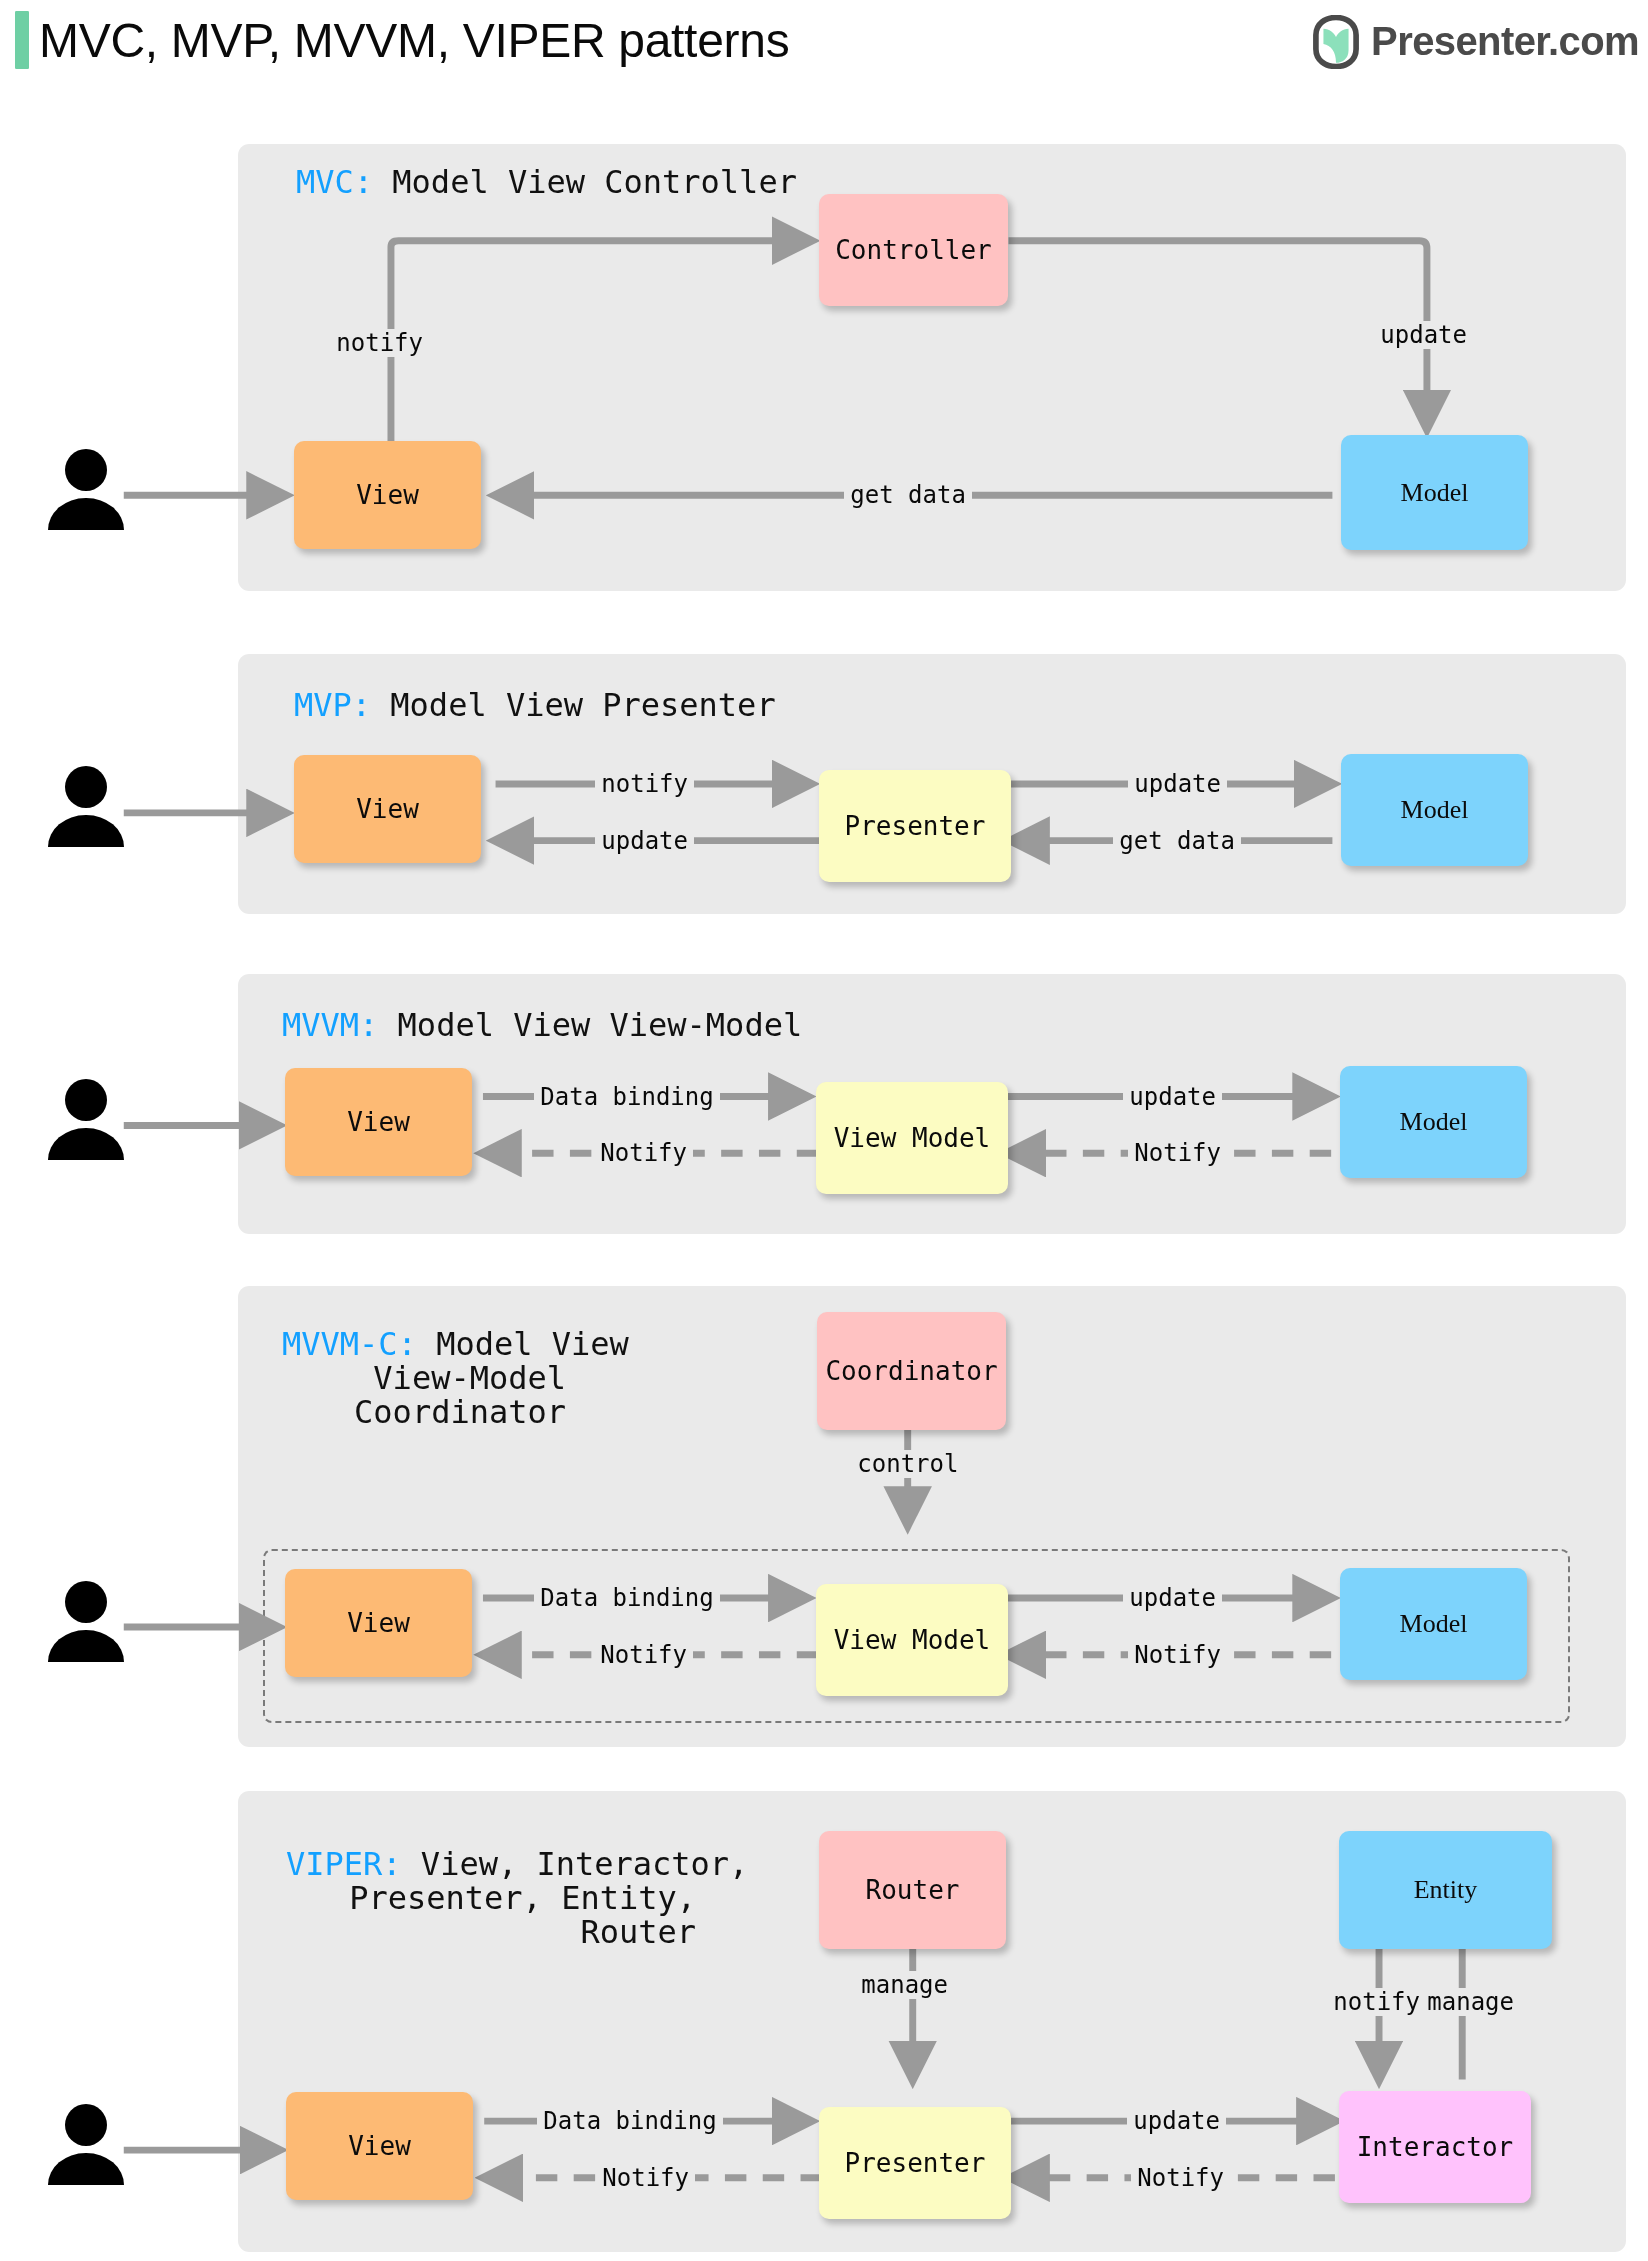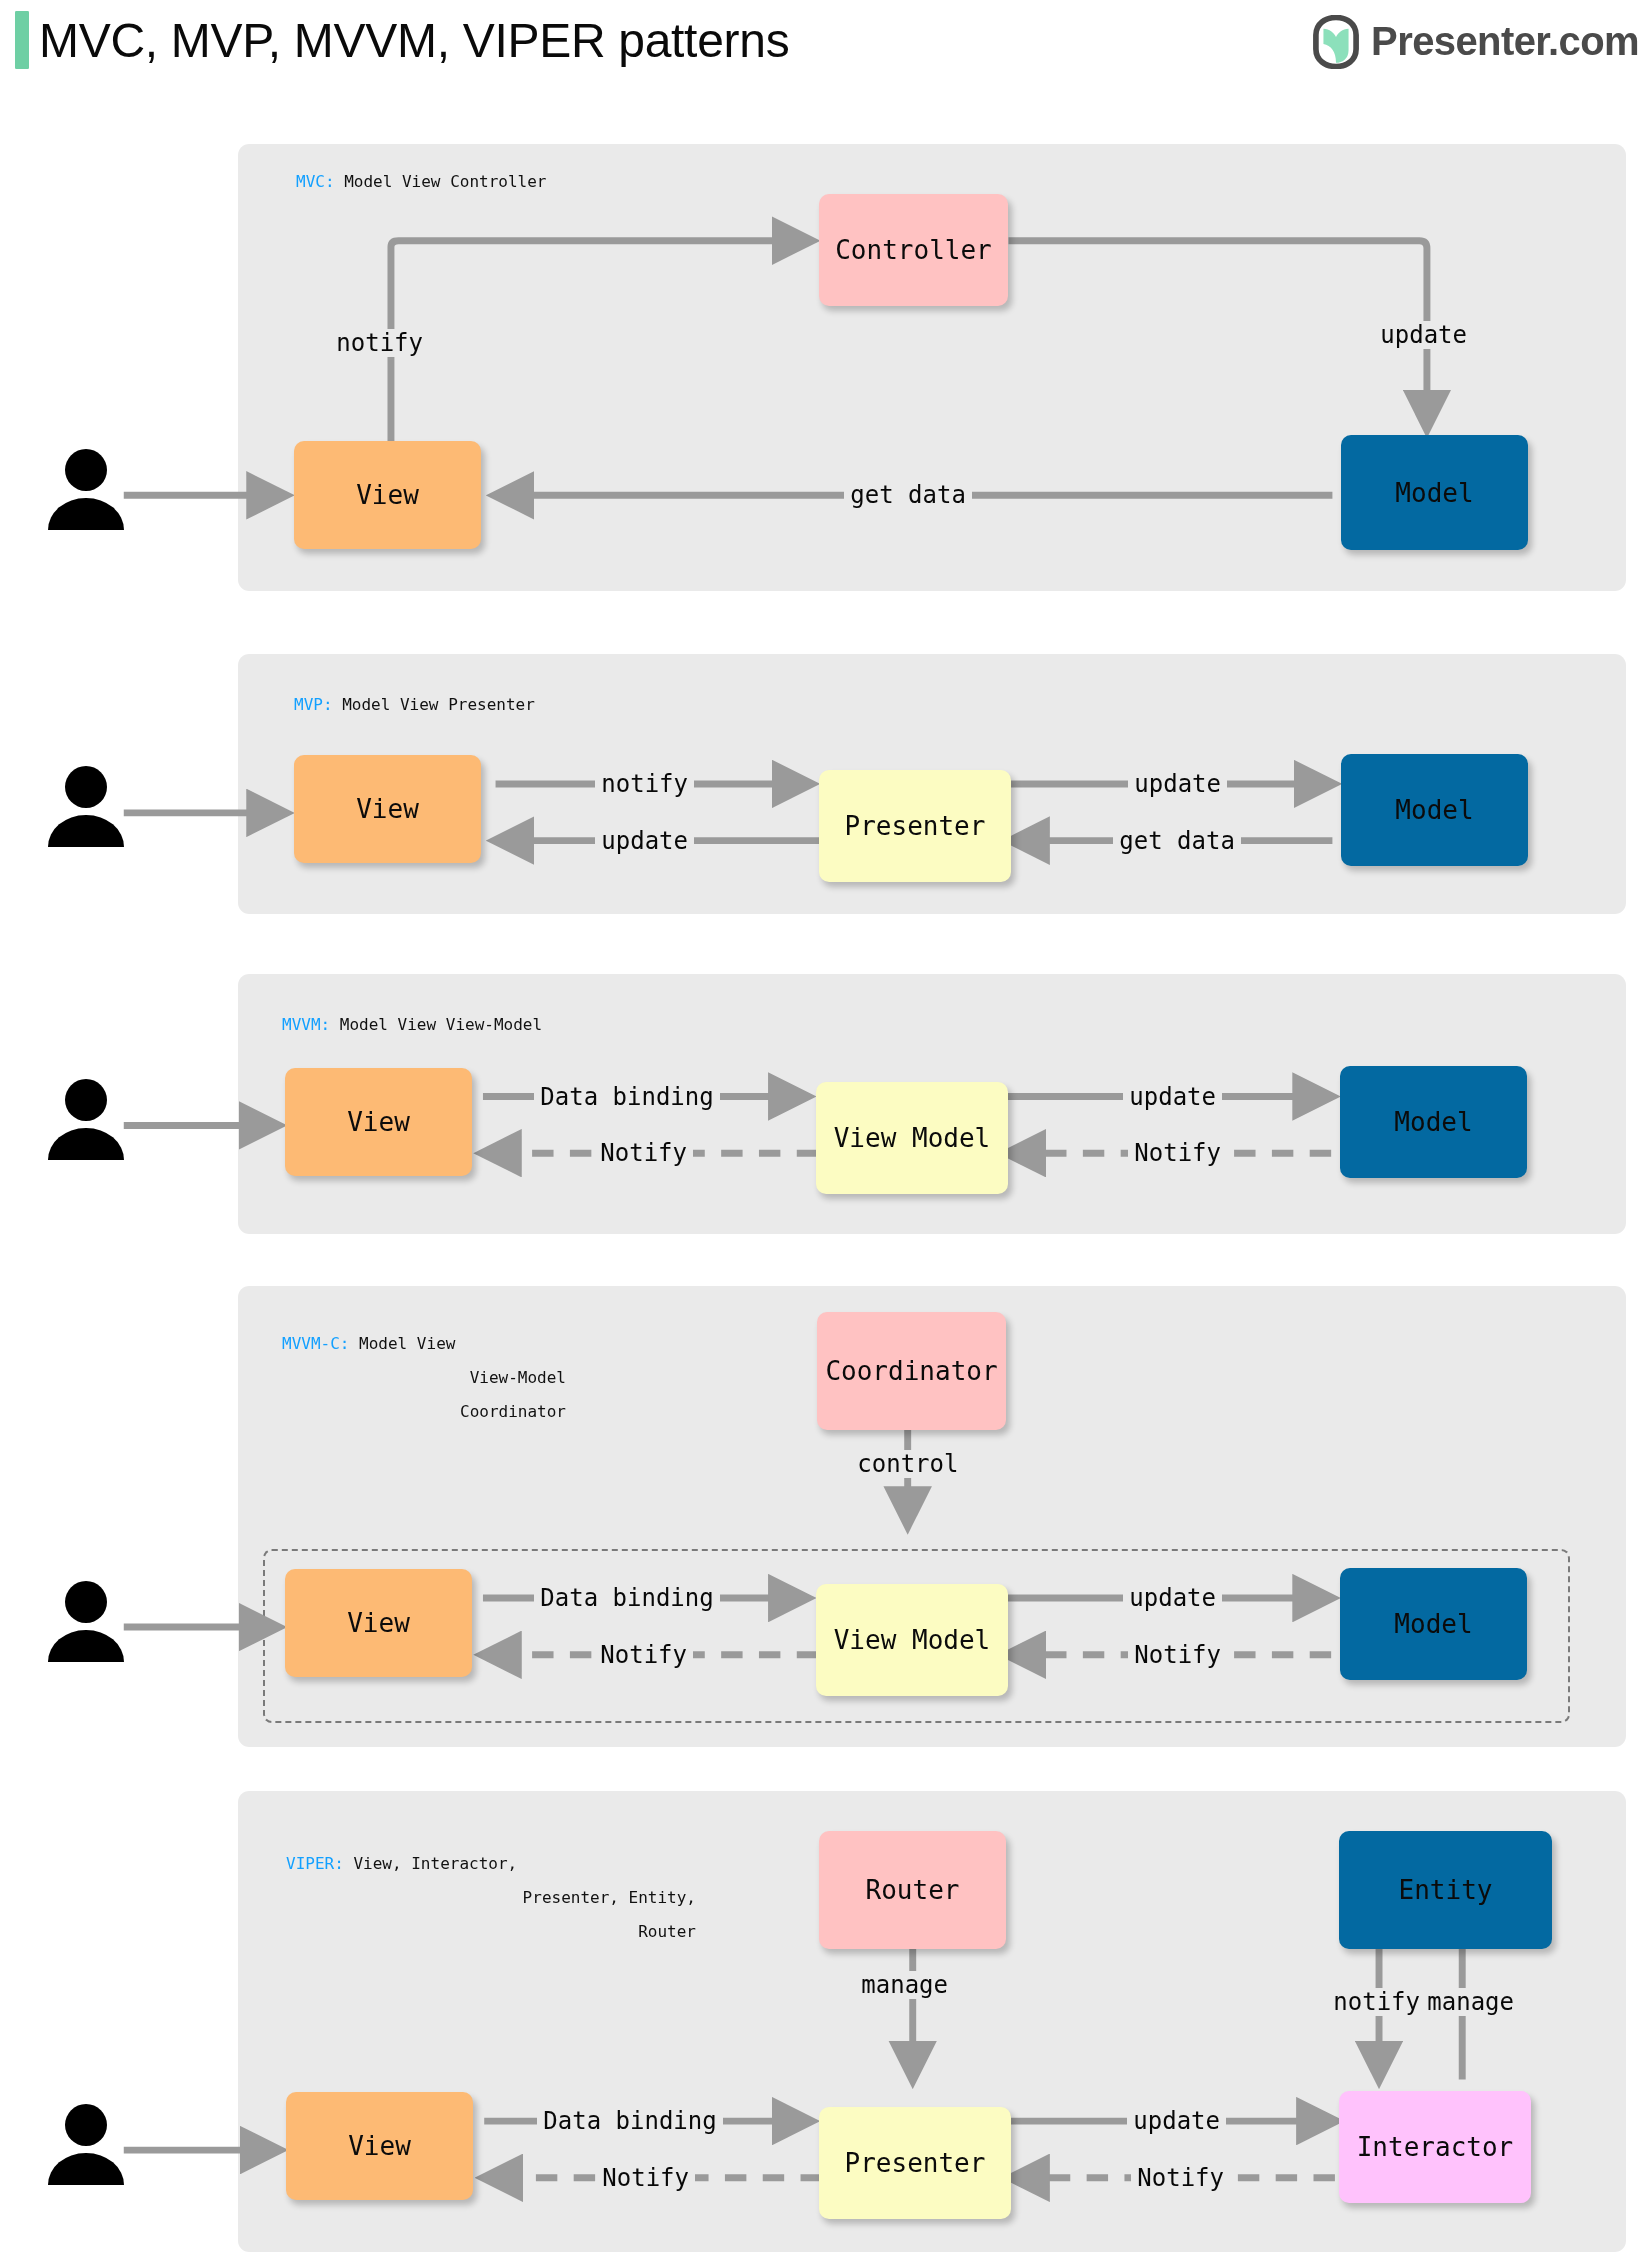--- a/index.html
+++ b/index.html
@@ -13,31 +13,31 @@
              font-size:48px;line-height:61px;color:#0a0a0a;white-space:nowrap;letter-spacing:-0.3px;}
   .brand{position:absolute;right:10px;top:14px;height:55px;display:flex;align-items:center;gap:11.3px;}
   .brand-mark{width:48px;height:54px;flex:0 0 auto;}
   .brand-text{font-family:"Liberation Sans",sans-serif;font-weight:bold;font-size:40px;color:#4A4A4A;
               white-space:nowrap;letter-spacing:-0.6px;}
 
   
   .panel{position:absolute;background:#EAEAEA;border-radius:11.3px;}
 
   
-  .cap{position:absolute;font-family:"DejaVu Sans Mono",monospace;font-size:16px;line-height:34px;
+  .cap{position:absolute;font-family:"DejaVu Sans Mono",monospace;font-size:32px;line-height:34px;
        color:#111;white-space:pre;}
   .cap .k{color:#13A0FF;}
   .cap.r{text-align:right;}
 
   
   .node{position:absolute;border-radius:10px;display:flex;align-items:center;justify-content:center;
         font-family:"DejaVu Sans Mono",monospace;font-size:26px;color:#0b0b0b;white-space:nowrap;
         box-shadow:3.8px 5px 6.3px rgba(0,0,0,0.22);}
   .n-view{background:#fdba74;}
-  .n-model{background:#0369a1;}
+  .n-model{background:#7dd3fc;font-family:Liberation Serif, serif;}
   .n-ctrl{background:#FFC2C2;}
   .n-pres{background:#FCFCC2;margin-top:16px;}
   .n-inter{background:#FFC2FC;}
 
   
   .person{position:absolute;width:76px;height:81px;}
   .person .head{position:absolute;left:17px;top:0;width:42px;height:42px;border-radius:50%;background:#000;}
   .person .body{position:absolute;left:0;top:49px;width:76px;height:31.5px;background:#000;
                 border-top-left-radius:39px 33px;border-top-right-radius:39px 33px;}
 

